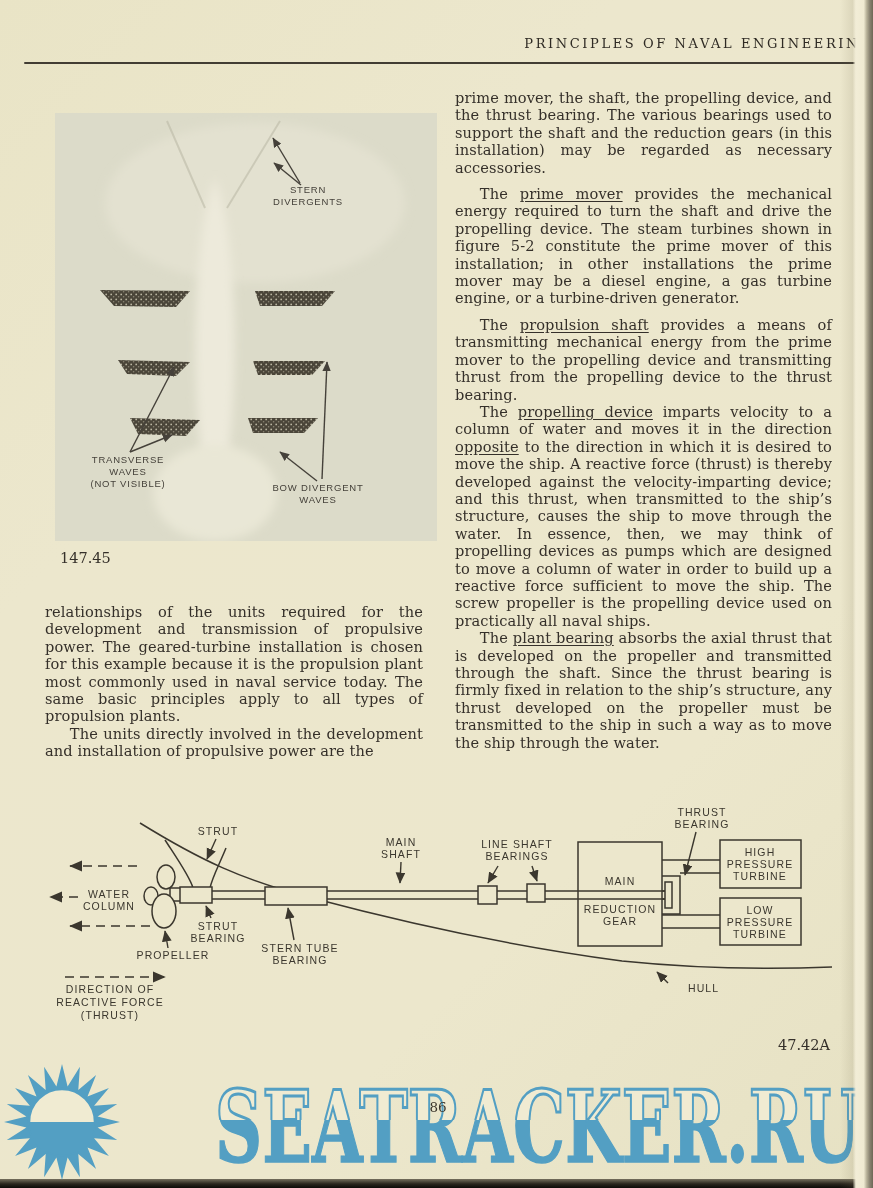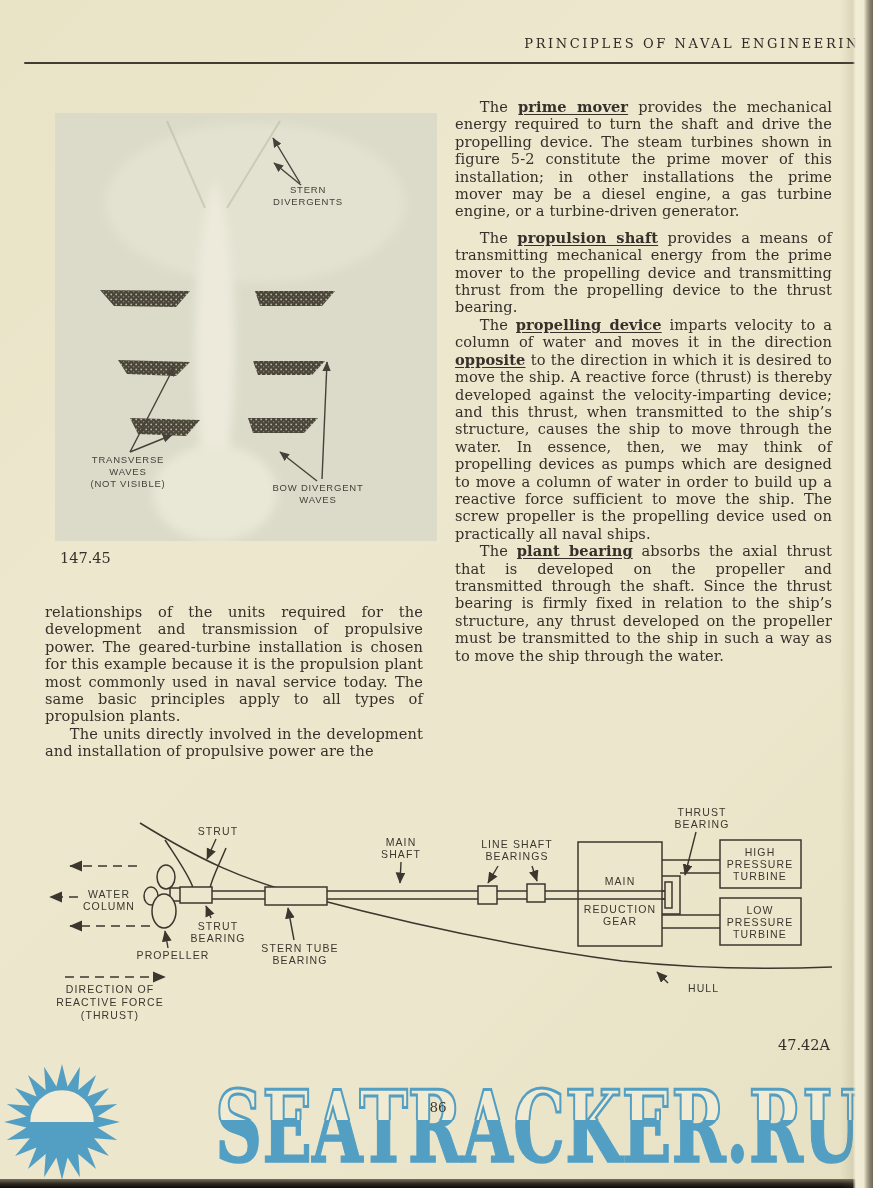--- a/index.html
+++ b/index.html
@@ -10,21 +10,21 @@
   }
   .hdr{
     position:absolute;top:36px;left:0;width:100%;text-align:right;
     font-size:13px;letter-spacing:2.6px;color:#2f2b24;
   }
   .hrule{position:absolute;top:62px;left:24px;width:831px;height:2px;background:#423d33;border-radius:1px;}
   .col{position:absolute;text-align:justify;font-size:14.6px;line-height:17.4px;letter-spacing:0.1px;}
   .col p{margin:0;}
   .ind{text-indent:1.7em;}
   .gapb{margin-top:9px !important;}
-  .u{text-decoration:underline;text-underline-offset:2px;font-weight:bold;}
+  .u{text-decoration:underline;text-underline-offset:2px;}
   .fignum{position:absolute;font-size:14.5px;color:#35302a;}
   .figcap{position:absolute;font-size:14.5px;color:#35302a;text-align:center;}
   .dlabel{font-family:"Liberation Sans",sans-serif;letter-spacing:1.1px;fill:#3b372e;}
   .dlabel1{font-family:"Liberation Sans",sans-serif;letter-spacing:0.8px;fill:#45413a;}
   .dline{stroke:#3b372e;stroke-width:1.5;fill:none;}
   .dbox{stroke:#3b372e;stroke-width:1.5;fill:#ece7cc;}
   .pageno{position:absolute;top:1099px;left:418px;width:40px;text-align:center;font-size:13.5px;color:#3a342a;z-index:7;}
   .edge-right{position:absolute;top:0;right:0;width:33px;height:100%;z-index:6;pointer-events:none;
     background:linear-gradient(to right,rgba(120,110,80,0) 0%,rgba(120,110,80,0.14) 38%,#f2edd7 48%,#efead2 72%,#b6b098 81%,#8a8472 90%,#6e6756 100%);}
   .edge-bottom{position:absolute;bottom:0;left:0;width:100%;height:9px;z-index:4;
@@ -88,20 +88,21 @@
   </svg>
 
   <div class="fignum" style="top:550px;left:60px;width:377px;">147.45</div>
 
   <div class="col" style="top:603px;left:45px;width:378px;">
     <p><span>relationships of the units required for the development and transmission of propulsive power. The geared-turbine installation is chosen for this example because it is the propulsion plant most commonly used in naval service today. The same basic principles apply to all types of propulsion plants.</span></p>
     <p class="ind"><span>The units directly involved in the development and installation of propulsive power are the</span></p>
   </div>
 
   <div class="col" style="top:89px;left:455px;width:377px;">
+    <p><span>prime mover, the shaft, the propelling device, and the thrust bearing. The various bearings used to support the shaft and the reduction gears (in this installation) may be regarded as necessary accessories.</span></p>
     <p class="ind gapb"><span>The </span><span class="u">prime mover</span><span> provides the mechanical energy required to turn the shaft and drive the propelling device. The steam turbines shown in figure 5-2 constitute the prime mover of this installation; in other installations the prime mover may be a diesel engine, a gas turbine engine, or a turbine-driven generator.</span></p>
     <p class="ind gapb"><span>The </span><span class="u">propulsion shaft</span><span> provides a means of transmitting mechanical energy from the prime mover to the propelling device and transmitting thrust from the propelling device to the thrust bearing.</span></p>
     <p class="ind"><span>The </span><span class="u">propelling device</span><span> imparts velocity to a column of water and moves it in the direction </span><span class="u">opposite</span><span> to the direction in which it is desired to move the ship. A reactive force (thrust) is thereby developed against the velocity-imparting device; and this thrust, when transmitted to the ship’s structure, causes the ship to move through the water. In essence, then, we may think of propelling devices as pumps which are designed to move a column of water in order to build up a reactive force sufficient to move the ship. The screw propeller is the propelling device used on practically all naval ships.</span></p>
     <p class="ind"><span>The </span><span class="u">plant bearing</span><span> absorbs the axial thrust that is developed on the propeller and transmitted through the shaft. Since the thrust bearing is firmly fixed in relation to the ship’s structure, any thrust developed on the propeller must be transmitted to the ship in such a way as to move the ship through the water.</span></p>
   </div>
 
   <svg style="position:absolute;left:20px;top:792px;" width="845" height="245" viewBox="0 0 845 245">
     <defs>
       <marker id="ah2" markerWidth="9" markerHeight="8" refX="7.5" refY="3.5" orient="auto">
         <path d="M0,0 L8,3.5 L0,7 Z" fill="#3b372e"></path>

